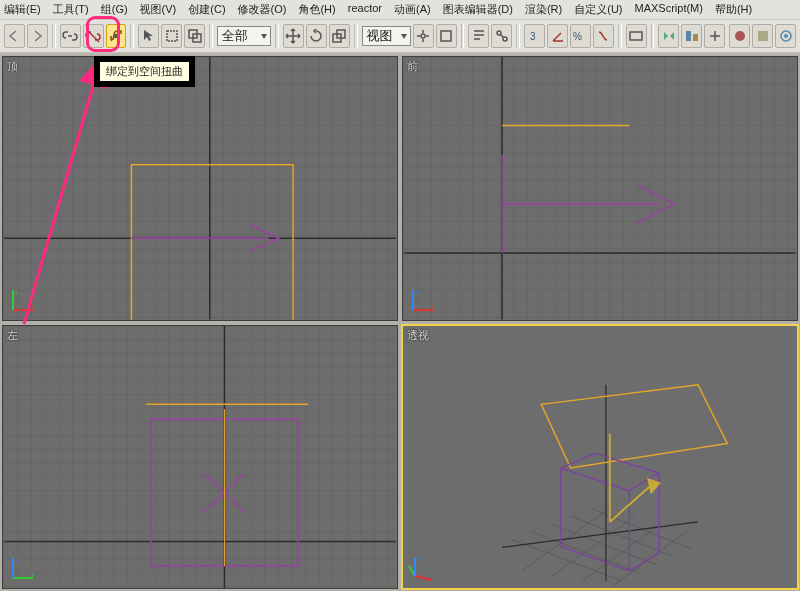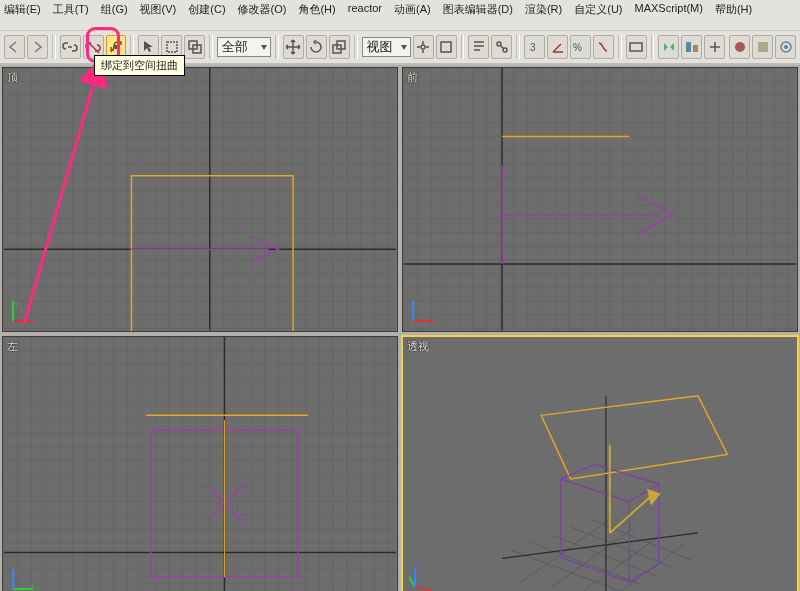--- a/index.html
+++ b/index.html
@@ -1,27 +1,27 @@
 <!DOCTYPE html>
 <html><head>
 <meta charset="utf-8">
 <style>
 * { margin:0; padding:0; box-sizing:border-box; font-family:"Microsoft YaHei","SimSun",sans-serif; }
 html,body { width:800px; height:591px; overflow:hidden; background:#e4e2dc; }
-#menubar { height:31px; background:#e4e2dc; border-bottom:1px solid #c8c5bd; font-size:11px; padding:2px 4px 0 4px; display:flex; gap:12px; color:#222; }
+#menubar { height:20px; background:#e4e2dc; border-bottom:1px solid #c8c5bd; font-size:11px; padding:2px 4px 0 4px; display:flex; gap:12px; color:#222; }
 #menubar span { cursor:default; }
 #toolbar { height:34px; background:#e4e2dc; border-bottom:2px solid #c0bdb6; display:flex; align-items:center; padding:2px 4px; gap:2px; position:relative; }
 .tbtn { width:24px; height:24px; border:1px solid #b0ada6; background:#dedbd3; border-radius:2px; display:flex; align-items:center; justify-content:center; font-size:13px; color:#444; }
 .tbtn.active { background:#ffe68a; border:1px solid #d4a017; }
 .tbtn svg { width:16px; height:16px; stroke:#555; fill:none; stroke-width:1.5; }
 .sep { width:4px; height:24px; border-left:1px solid #bbb; border-right:1px solid #fff; margin:0 2px; }
 .combo { height:20px; border:1px solid #8a8882; background:#f4f3ef; font-size:13px; display:flex; align-items:center; padding:0 14px 0 4px; position:relative; color:#222; }
 .combo:after { content:""; position:absolute; right:3px; top:7px; border-left:3px solid transparent; border-right:3px solid transparent; border-top:5px solid #555; }
 #highlight-ring { position:absolute; left:86px; top:-4px; width:34px; height:36px; border:3px solid #ff2a7f; border-radius:9px; pointer-events:none; }
-#tooltip { position:absolute; left:94px; top:24px; background:#ffffe1; border:1px solid #000000; font-size:11px; padding:2px 6px; color:#222; z-index:50; }
+#tooltip { position:absolute; left:94px; top:36px; background:#ffffe1; border:6px solid #000000; font-size:11px; padding:2px 6px; color:#222; z-index:50; }
 #arrow { position:absolute; left:4px; top:54px; z-index:40; pointer-events:none; }
 #arrow svg { display:block; }
 
 #viewports { position:relative; width:800px; height:537px; display:grid; grid-template-columns:1fr 1fr; grid-template-rows:1fr 1fr; gap:4px; padding:2px; background:#b2b0a8; }
 .vp { position:relative; background:#6d6d6d; overflow:hidden; border:1px solid #3e3e3e; }
 .vp.active { outline:2px solid #f2d24a; outline-offset:-1px; }
 .vp-label { position:absolute; left:4px; top:2px; font-size:11px; color:#d8d6cf; z-index:10; text-shadow:0 0 2px #000; }
 .vp-axis { position:absolute; left:6px; bottom:6px; width:28px; height:28px; z-index:10; }
 .vp-axis svg { width:28px; height:28px; overflow:visible; }
 

